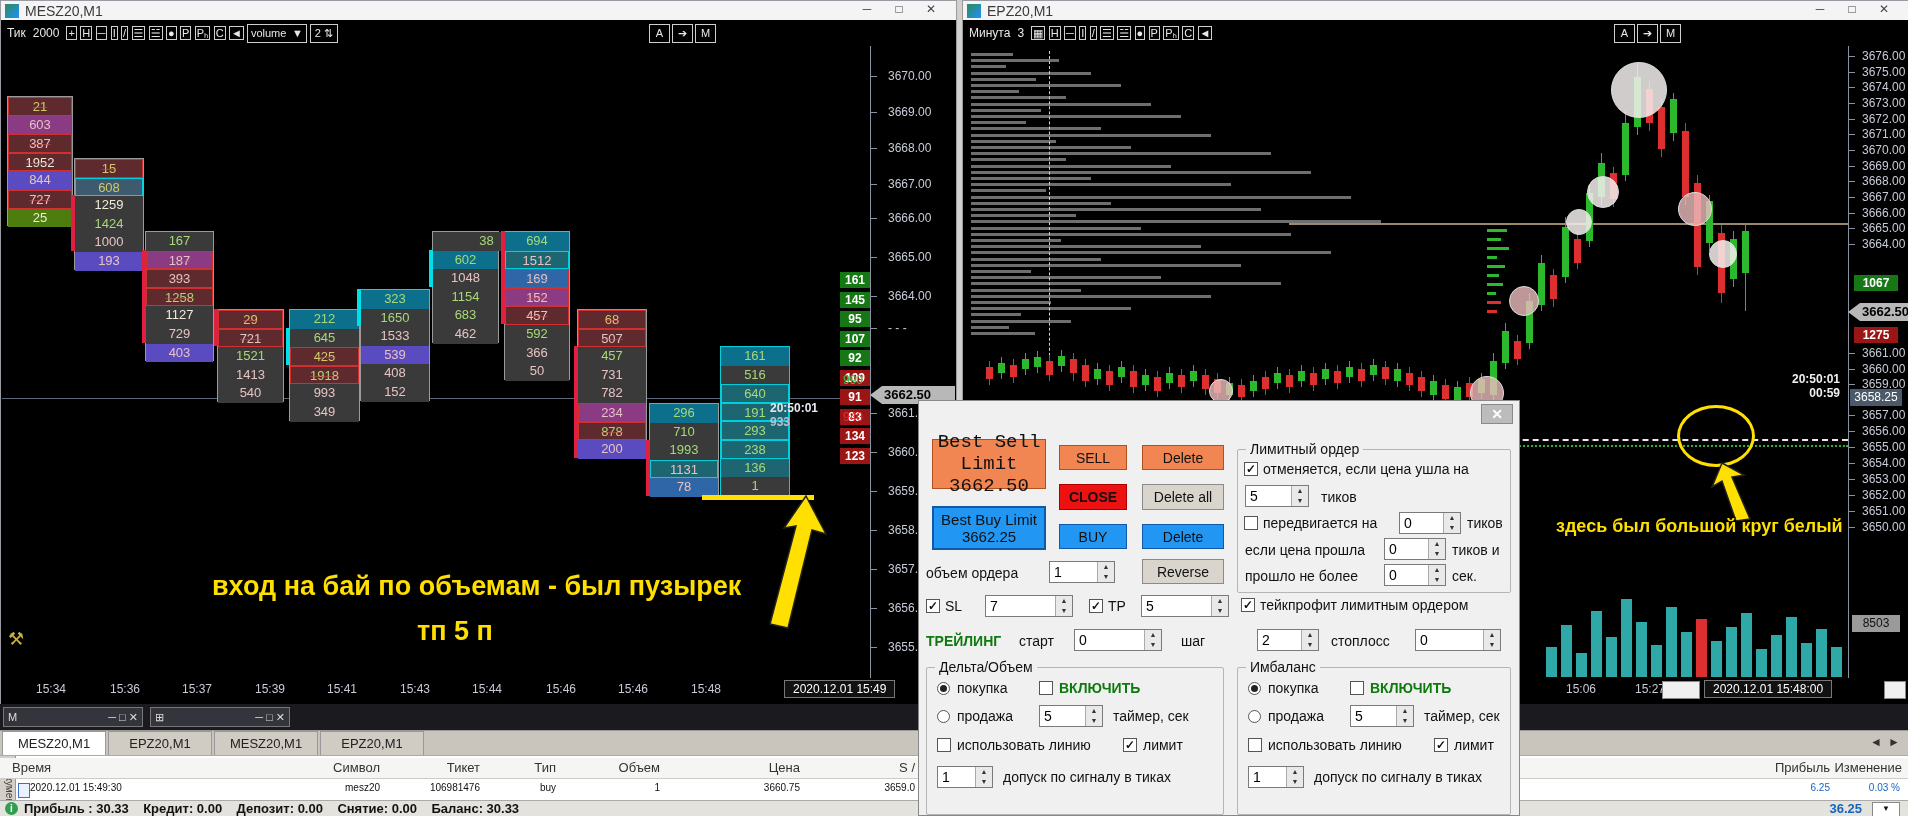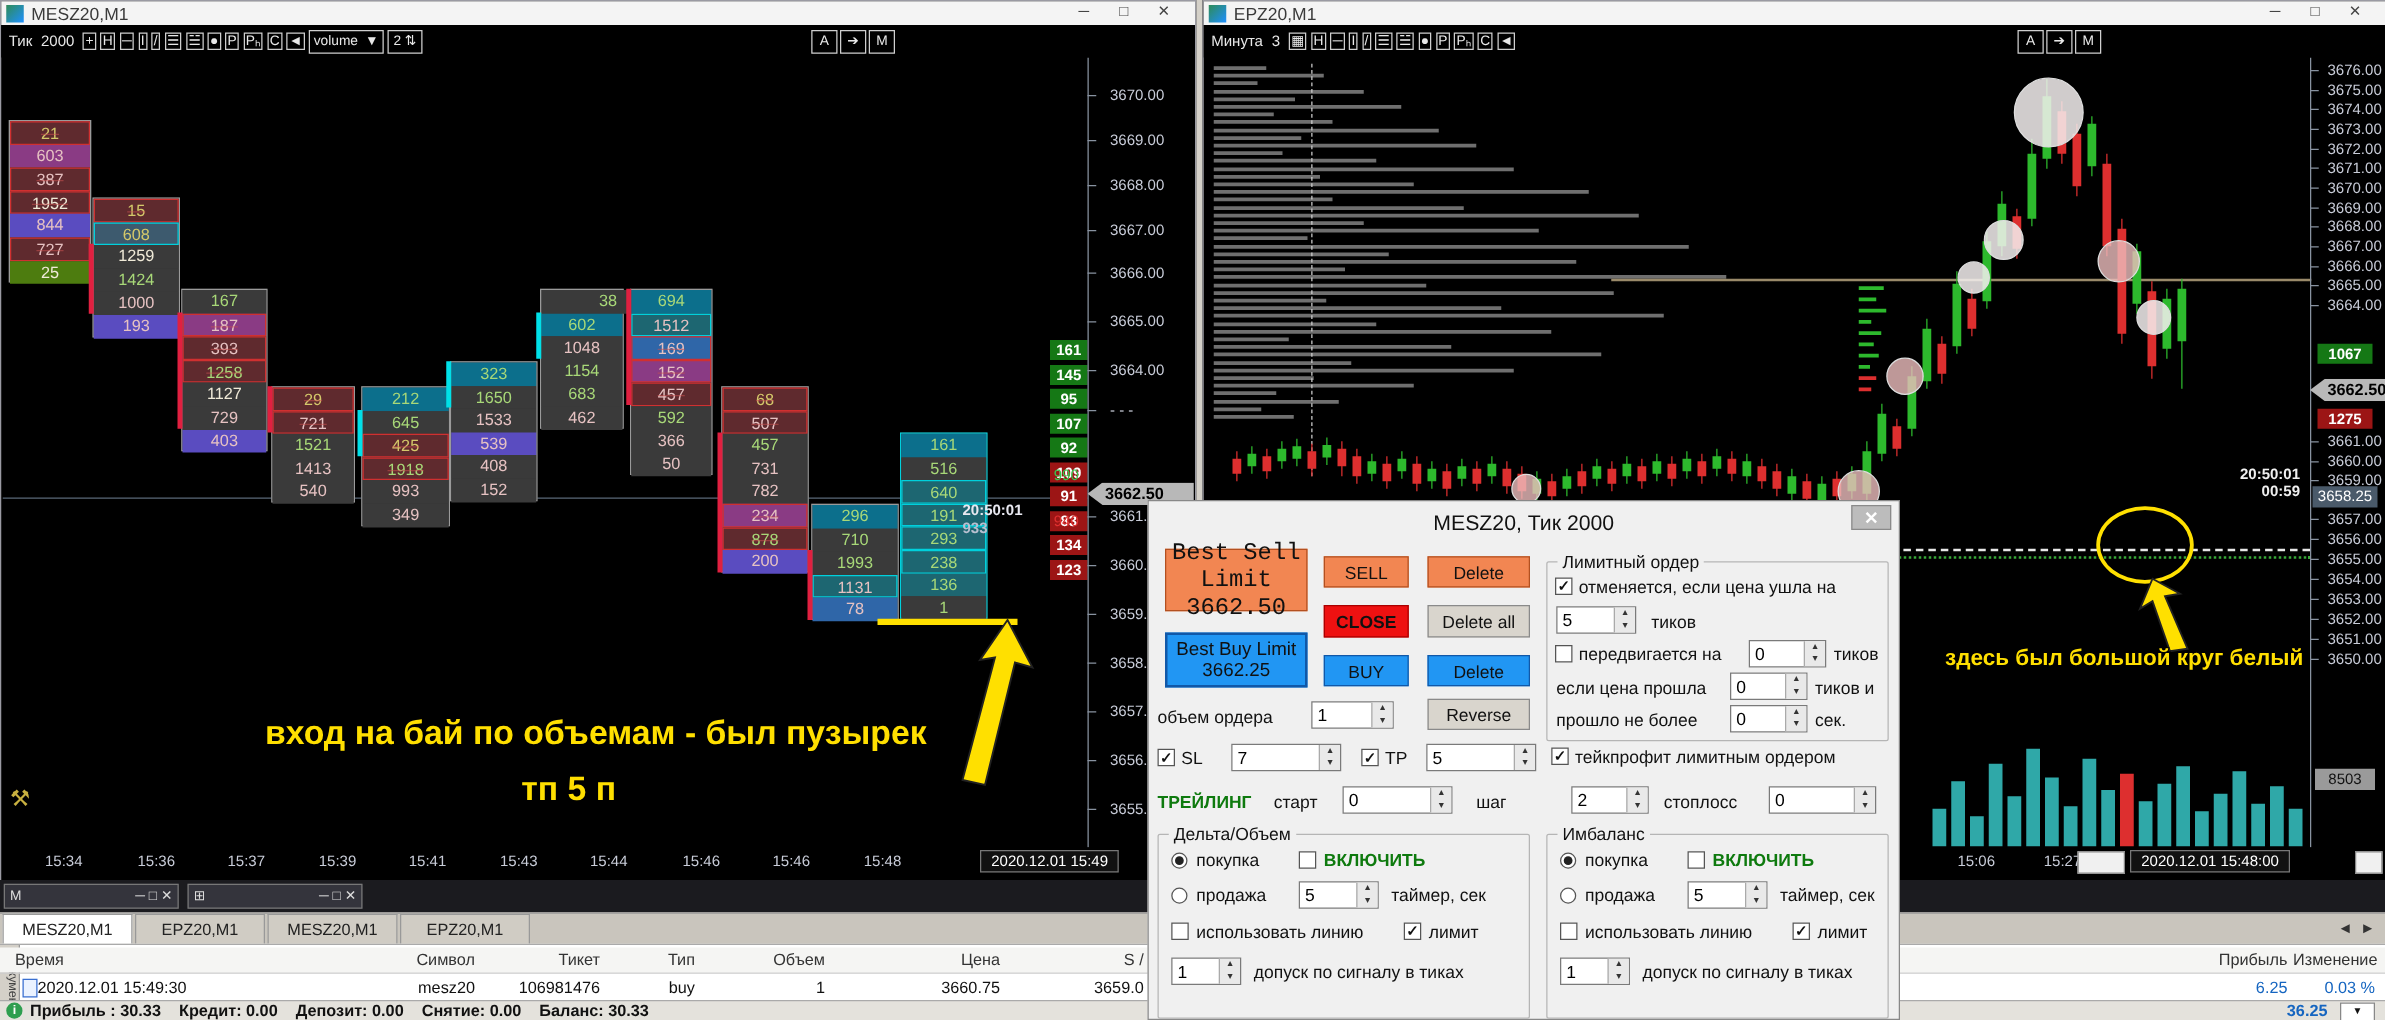--- a/index.html
+++ b/index.html
@@ -46,21 +46,21 @@
        font-size:12px;line-height:12px;text-align:center;font-weight:bold;color:#111;}
   .rad{position:absolute;width:13px;height:13px;background:#fff;border:1px solid #555;border-radius:50%;box-sizing:border-box;}
   .rad.on::after{content:"";position:absolute;left:2px;top:2px;width:7px;height:7px;border-radius:50%;background:#222;}
   .dlab{position:absolute;white-space:nowrap;color:#111;}
   .grp{position:absolute;border:1px solid #b5b5b5;border-radius:2px;}
   .grp .gt{position:absolute;top:-9px;left:8px;background:#f0f0f0;padding:0 4px;font-size:14px;}
   .tab{position:absolute;top:0;height:24px;border:1px solid #999;border-bottom:none;background:#d0ccc4;
        color:#222;font-size:13px;text-align:center;line-height:23px;box-sizing:border-box;}
   .tab.active{background:#fff;}
   .hdr{position:absolute;font-size:13px;color:#333;white-space:nowrap;}
-  .cellv{position:absolute;font-size:13px;color:#111;white-space:nowrap;}
+  .cellv{position:absolute;font-size:10px;color:#111;white-space:nowrap;}
   .candle-wick{position:absolute;width:1px;}
   .candle-body{position:absolute;width:7px;}
   .bubble{position:absolute;border-radius:50%;}
 </style>
 </head>
 <body>
 
 <div id="app">
 
   <div class="win" style="left:0;top:0;width:955px;height:703px;">
@@ -624,21 +624,20 @@
   </div>
 
   <div class="abs" style="left:0;top:800px;width:1908px;height:16px;background:#e4e2dc;border-top:1px solid #aaa;font-size:13px;font-weight:bold;color:#111;">
     <span class="abs" style="left:5px;top:1px;width:13px;height:13px;border-radius:50%;background:#2e9e4f;color:#fff;font-size:10px;font-weight:bold;text-align:center;line-height:13px;">i</span>
     <span class="abs" style="left:24px;top:0px;white-space:pre;">Прибыль : 30.33    Кредит: 0.00    Депозит: 0.00    Снятие: 0.00    Баланс: 30.33</span>
     <span class="abs" style="right:46px;top:0px;color:#1565c0;">36.25</span>
     <span class="abs" style="right:8px;top:1px;width:26px;height:13px;background:#fff;border:1px solid #888;font-size:8px;text-align:center;line-height:12px;font-weight:normal;">▼</span>
   </div>
 
   <div class="dlg">
-    <div class="dlab" style="left:0;right:0;top:8px;text-align:center;font-size:17px;">MESZ20, Тик  2000</div>
     <div class="dbtn grayb" style="left:562px;top:3px;width:32px;height:20px;background:#bcbcbc;color:#fff;font-weight:bold;">✕</div>
 
     <div class="dbtn orange" style="left:13px;top:38px;width:114px;height:50px;flex-direction:column;font-size:19px;font-family:Liberation Mono, monospace;">
       <span>Best Sell Limit</span>
         <span>3662.50</span>
     </div>
     <div class="dbtn orange" style="left:140px;top:44px;width:68px;height:25px;">
         <span>SELL</span>
       </div>
     <div class="dbtn orange" style="left:223px;top:44px;width:82px;height:25px;">

